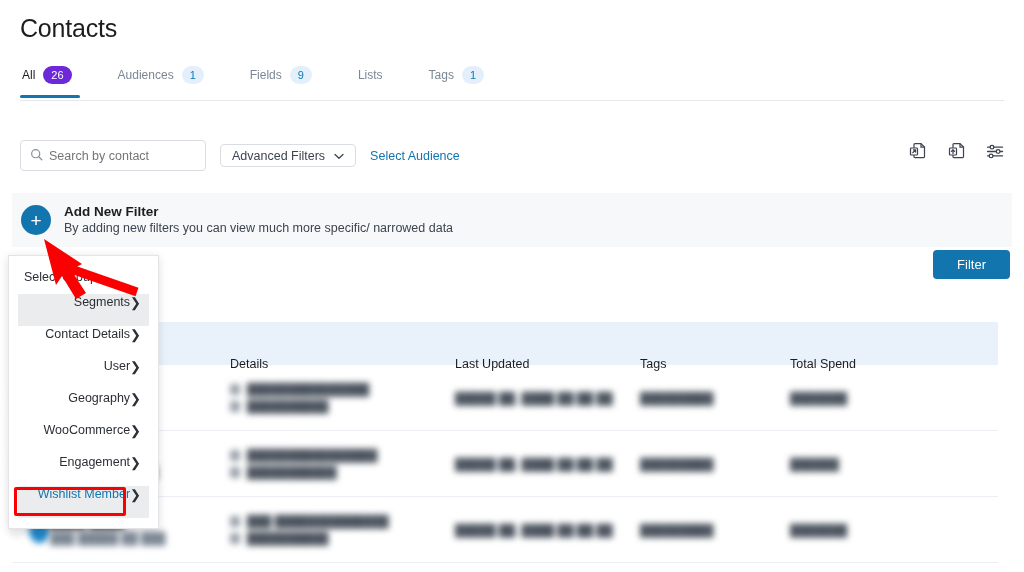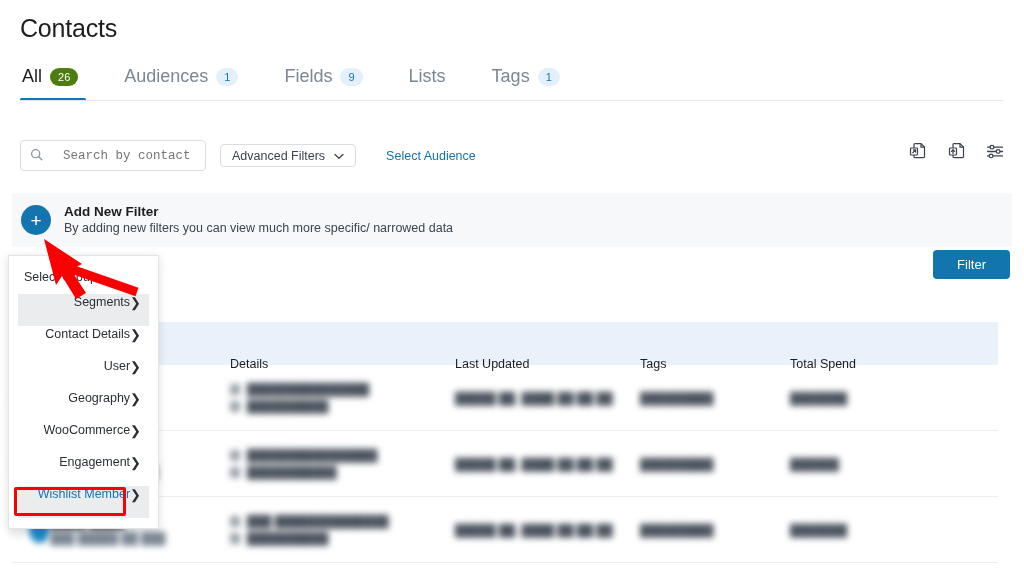--- a/index.html
+++ b/index.html
@@ -32,54 +32,54 @@
   .tabs {
     position: absolute; left: 20px; top: 66px;
     display: flex; align-items: center; gap: 0;
   }
   .tab {
     display: flex; align-items: center; gap: 8px;
     padding: 0 22px 14px 0; margin-right: 24px;
     cursor: pointer; position: relative;
   }
   .tab:first-child { padding-left: 2px; }
-  .tab-label { font-size: 18px; color: #7b8794; }
+  .tab-label { font-size: 12px; color: #7b8794; }
   .tab.active .tab-label { color: #1d1d1f; }
   .tab-badge {
     font-size: 11px; border-radius: 10px;
     padding: 2px 8px; min-width: 22px; text-align: center;
     background: #e3f0fb; color: #1275ad; line-height: 14px;
   }
-  .tab.active .tab-badge { background: #4d7c0f; color: #fff; }
+  .tab.active .tab-badge { background: #6d28d9; color: #fff; }
   .tab.active::after {
     content: ""; position: absolute; left: 0; right: 14px; bottom: 0;
     height: 3px; background: #1275ad; border-radius: 2px;
   }
   .tabs-rule {
     position: absolute; left: 20px; right: 20px; top: 100px;
     height: 1px; background: #e6e8eb;
   }
 
   
   .toolbar { position: absolute; left: 20px; top: 140px; display: flex; align-items: center; gap: 14px; }
   .search-box {
     width: 186px; height: 31px; border: 1px solid #d9dde2; border-radius: 4px;
     display: flex; align-items: center; padding: 0 9px; background: #fff;
   }
   .search-input {
     border: none; outline: none; font-size: 12.5px; color: #1d4ed8;
-    font-family: Liberation Mono, monospace; width: 100%; background: transparent; margin-left: 20px;
+    font-family: Liberation Sans, sans-serif; width: 100%; background: transparent; margin-left: 6px;
   }
   .adv-filters {
     height: 23px; border: 1px solid #d9dde2; border-radius: 4px; background: #fff;
     display: flex; align-items: center; gap: 9px; padding: 0 11px;
     font-size: 12.5px; color: #3c4450; cursor: pointer; font-family: inherit;
   }
   .select-audience {
-    font-size: 12.5px; color: #1275ad; cursor: pointer; margin-left: 16px;
+    font-size: 12.5px; color: #1275ad; cursor: pointer; 
   }
   .tool-icons { position: absolute; right: 18px; top: 141px; display: flex; align-items: center; gap: 18px; }
   .tool-icon { cursor: pointer; line-height: 0; }
 
   
   .filter-panel {
     position: absolute; left: 12px; right: 12px; top: 193px; height: 54px;
     background: #f7f8f9; display: flex; align-items: center; padding-left: 9px;
   }
   .plus-circle {

